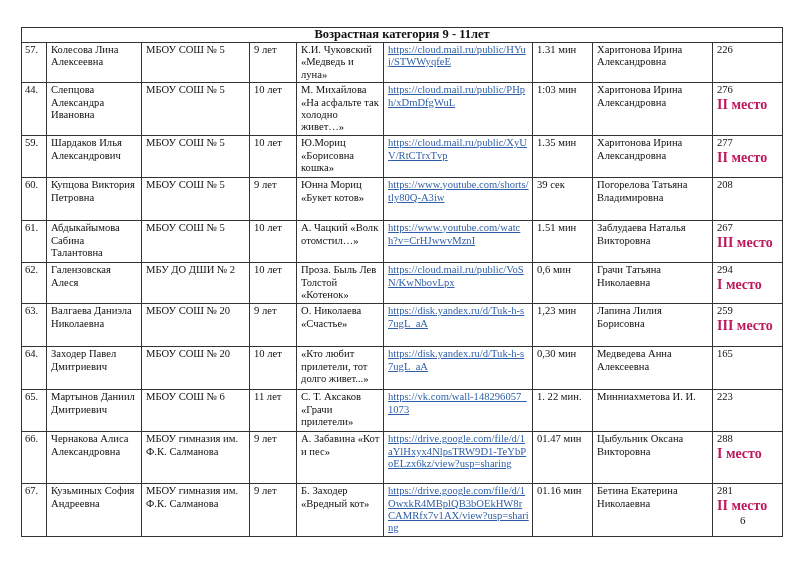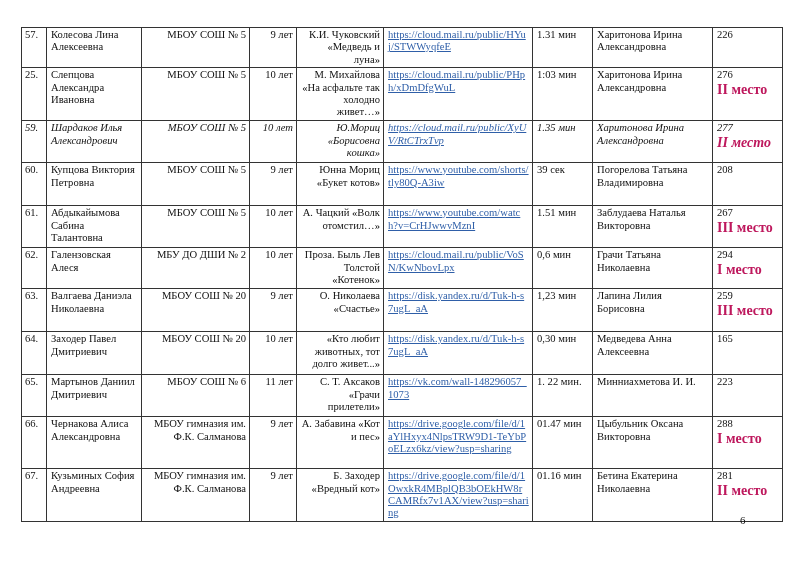--- a/index.html
+++ b/index.html
@@ -2,21 +2,21 @@
 <html><head>
 <meta charset="utf-8">
 <style>
   html, body { margin:0; padding:0; background:#fff; }
   body { width:800px; height:566px; position:relative; overflow:hidden;
          font-family:"Liberation Serif", "DejaVu Serif", serif; color:#111; }
   table { position:absolute; left:21px; top:27px; border-collapse:collapse;
           table-layout:fixed; width:761px; font-size:10.6px; line-height:12.4px; }
   td { border:1px solid #333; vertical-align:top; padding:1px 3px 1px 4px; overflow:hidden; word-wrap:break-word; }
   td.hdr { text-align:center; font-weight:bold; font-size:12.5px; height:14px; padding:0 3px; }
-  td.c-center { text-align:right; }
+  td.c-center { text-align:left; }
   td.c-link a { color:#2f5fa8; text-decoration:underline; word-break:break-all; }
   td.num { padding-left:3px; }
   .place { color:#be185d; font-weight:bold; font-size:14px; display:block; line-height:15px; }
   .pagenum { position:absolute; left:740px; top:514px; font-size:11px; }
 </style>
 </head>
 <body>
 
 <table>
   <colgroup>
@@ -24,43 +24,46 @@
       <col style="width:95px">
       <col style="width:108px">
       <col style="width:47px">
     <col style="width:87px">
       <col style="width:149px">
       <col style="width:60px">
       <col style="width:120px">
       <col style="width:70px">
   </colgroup>
   <tbody id="tbody">
+    <tr>
+      <td class="hdr" colspan="9">Возрастная категория 9 - 11лет</td>
+    </tr>
   <tr style="height: 38px;">
         <td class="num">57.</td>
         <td>Колесова Лина Алексеевна</td>
         <td class="c-center">МБОУ СОШ № 5</td>
         <td class="c-center">9 лет</td>
         <td class="c-center">К.И. Чуковский «Медведь и луна»</td>
         <td class="c-link"><a>https://cloud.mail.ru/public/HYuj/STWWyqfeE</a></td>
         <td>1.31  мин</td>
         <td>Харитонова Ирина Александровна</td>
         <td><span>226</span></td>
       </tr>
       <tr style="height: 53px;">
-        <td class="num">25.</td>
+        <td class="num">44.</td>
         <td>Слепцова Александра Ивановна</td>
         <td class="c-center">МБОУ СОШ № 5</td>
         <td class="c-center">10 лет</td>
         <td class="c-center">М. Михайлова «На асфальте так холодно живет…»</td>
         <td class="c-link"><a>https://cloud.mail.ru/public/PHph/xDmDfgWuL</a></td>
         <td>1:03 мин</td>
         <td>Харитонова Ирина Александровна</td>
         <td><span>276</span><span class="place">II место</span></td>
       </tr>
-      <tr style="height: 42px; font-style: italic;">
+      <tr style="height: 42px;">
         <td class="num">59.</td>
         <td>Шардаков Илья Александрович</td>
         <td class="c-center">МБОУ СОШ № 5</td>
         <td class="c-center">10 лет</td>
         <td class="c-center">Ю.Мориц «Борисовна кошка»</td>
         <td class="c-link"><a>https://cloud.mail.ru/public/XyUV/RtCTrxTvp</a></td>
         <td>1.35 мин</td>
         <td>Харитонова Ирина Александровна</td>
         <td><span>277</span><span class="place">II место</span></td>
       </tr>
@@ -106,21 +109,21 @@
         <td class="c-link"><a>https://disk.yandex.ru/d/Tuk-h-s7ugL_aA</a></td>
         <td>1,23 мин</td>
         <td>Лапина Лилия Борисовна</td>
         <td><span>259</span><span class="place">III место</span></td>
       </tr>
       <tr style="height: 43px;">
         <td class="num">64.</td>
         <td>Заходер Павел Дмитриевич</td>
         <td class="c-center">МБОУ СОШ № 20</td>
         <td class="c-center">10 лет</td>
-        <td class="c-center">«Кто любит животных, тот долго живет...»</td>
+        <td class="c-center">«Кто любит прилетели, тот долго живет...»</td>
         <td class="c-link"><a>https://disk.yandex.ru/d/Tuk-h-s7ugL_aA</a></td>
         <td>0,30 мин</td>
         <td>Медведева Анна Алексеевна</td>
         <td><span>165</span></td>
       </tr>
       <tr style="height: 42px;">
         <td class="num">65.</td>
         <td>Мартынов Даниил Дмитриевич</td>
         <td class="c-center">МБОУ СОШ № 6</td>
         <td class="c-center">11 лет</td>

